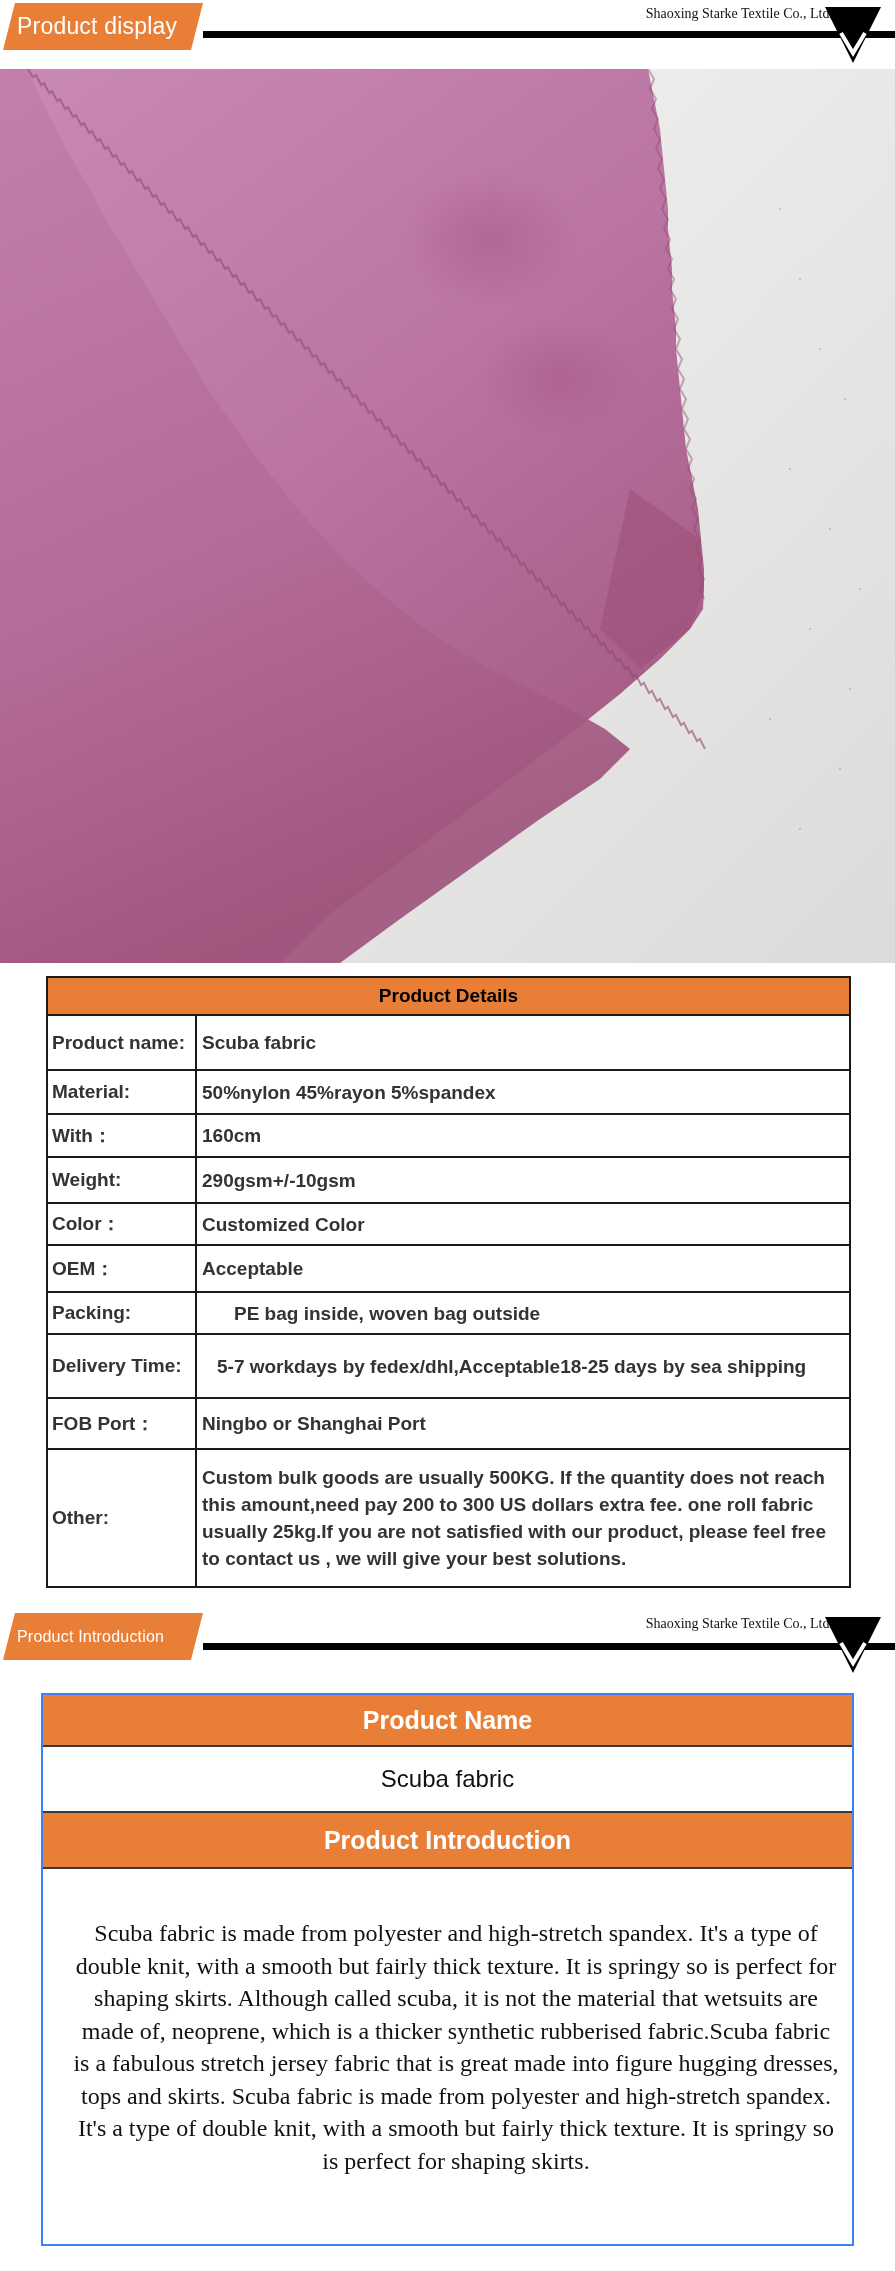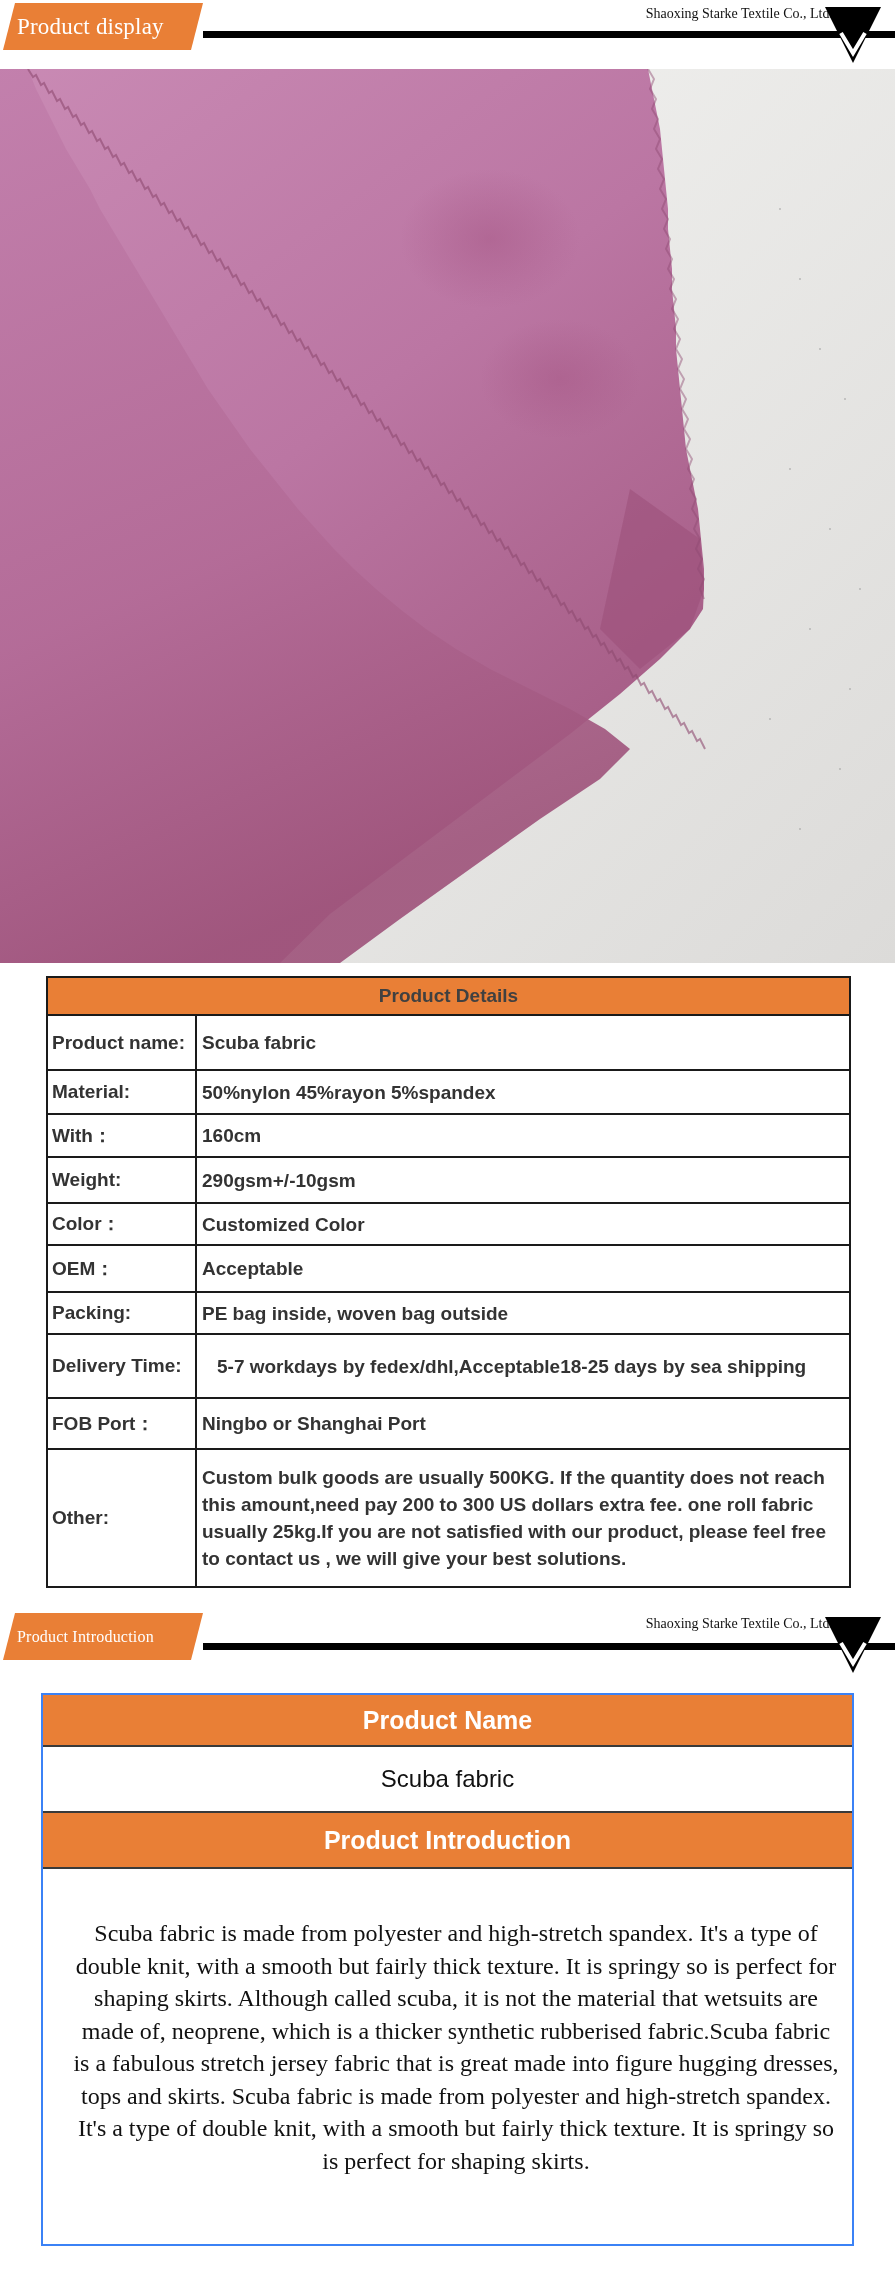--- a/index.html
+++ b/index.html
@@ -5,21 +5,21 @@
   * { box-sizing: border-box; margin: 0; padding: 0; }
   html, body { width: 895px; height: 2271px; background: #ffffff; overflow: hidden; }
   body { position: relative; font-family: "Liberation Sans", sans-serif; color: #333; }
 
   
   .sec-header { position: absolute; left: 0; width: 895px; height: 60px; }
   .sec-badge {
     position: absolute; left: 3px; top: 0; width: 200px; height: 47px;
     background: #e97f36;
     clip-path: polygon(6% 0, 100% 0, 94% 100%, 0 100%);
-    color: #fff; font-family: Liberation Serif, serif;
+    color: #fff; font-family: Liberation Sans, sans-serif;
     display: flex; align-items: center; padding-left: 14px;
     letter-spacing: 0.2px;
   }
   .sec-badge.big { font-size: 23px; font-weight: normal; }
   .sec-badge.small { font-size: 16px; }
   .sec-line { position: absolute; left: 203px; height: 7px; background: #000; right: 0; }
   .sec-company {
     position: absolute; right: 62px; font-family: "Liberation Serif", serif;
     font-size: 14px; color: #111;
   }
@@ -31,21 +31,21 @@
     background: #ecebe9; overflow: hidden;
   }
   .photo svg { display: block; }
 
   
   .details {
     position: absolute; left: 46px; top: 976px; width: 805px;
     border: 2px solid #1a1a1a; border-collapse: collapse;
   }
   .details-head {
-    height: 38px; background: #e97f36; color: #404040;
+    height: 38px; background: #e97f36; color: #000000;
     font-weight: bold; font-size: 19px; text-align: center; line-height: 36px;
     border-bottom: 2px solid #1a1a1a;
   }
   .drow { display: flex; border-bottom: 2px solid #1a1a1a; }
   .drow:last-child { border-bottom: none; }
   .dlabel {
     width: 149px; border-right: 2px solid #1a1a1a; padding: 0 4px;
     font-weight: bold; font-size: 19px; color: #333; display: flex; align-items: center;
     line-height: 24px;
   }
@@ -162,21 +162,21 @@
     <div class="dvalue">290gsm+/-10gsm</div>
   </div>
   <div class="drow" style="height:42px;">
     <div class="dlabel">Color：</div>
     <div class="dvalue">Customized Color</div>
   </div>
   <div class="drow" style="height:47px;">
     <div class="dlabel">OEM：</div>
     <div class="dvalue">Acceptable</div>
   </div>
-  <div class="drow" style="height:42px;">
+  <div class="drow" style="height:42px;gap:32px;">
     <div class="dlabel">Packing:</div>
     <div class="dvalue">PE bag inside, woven bag outside</div>
   </div>
   <div class="drow" style="height:64px;gap:15px;">
     <div class="dlabel">Delivery Time:</div>
     <div class="dvalue">5-7 workdays by fedex/dhl,Acceptable18-25 days by sea shipping</div>
   </div>
   <div class="drow" style="height:51px;">
     <div class="dlabel">FOB Port：</div>
     <div class="dvalue">Ningbo or Shanghai Port</div>

